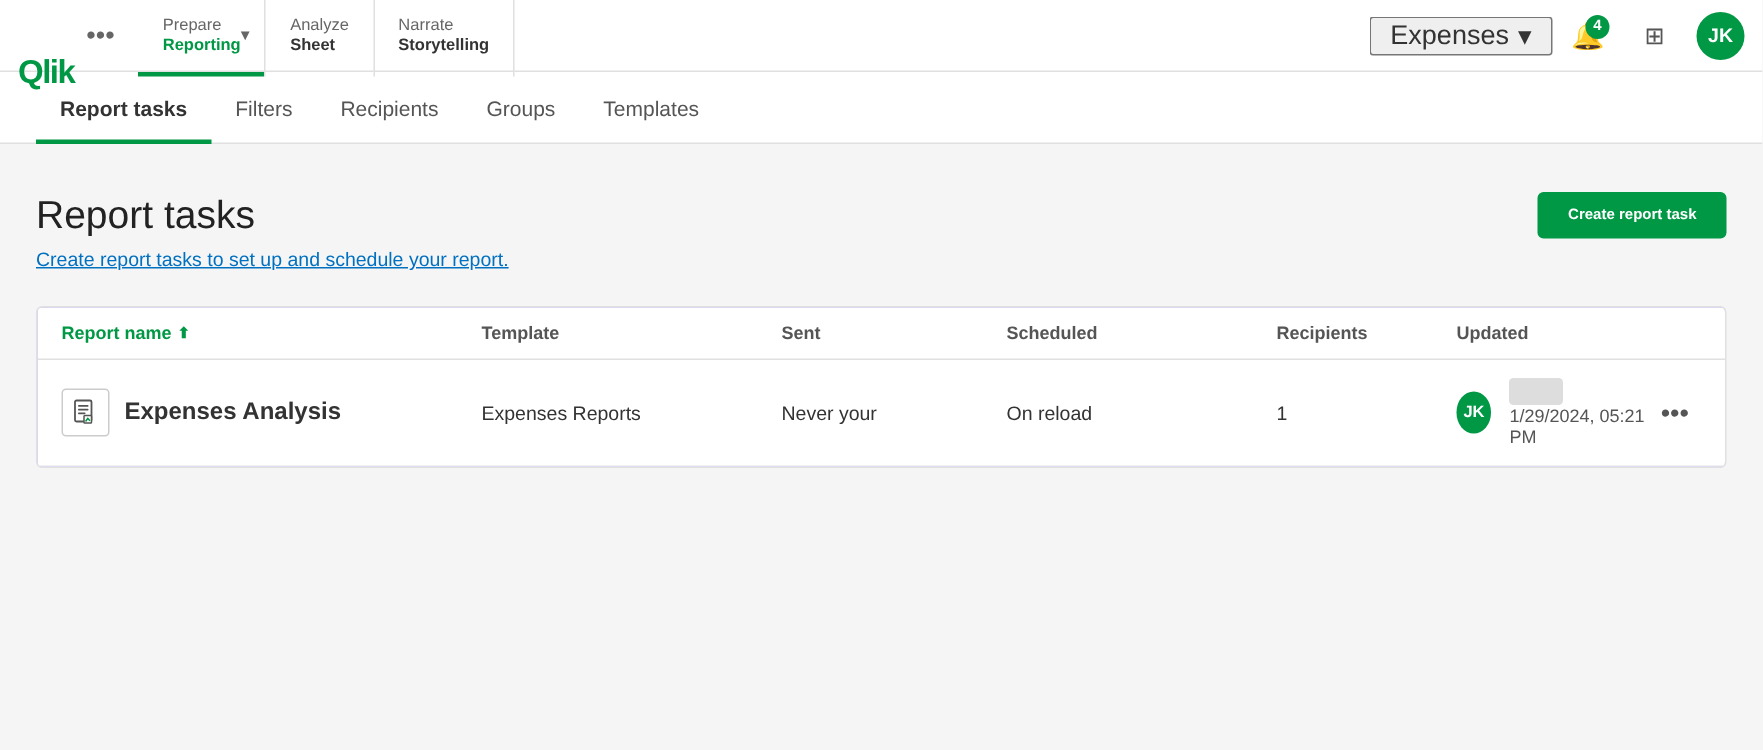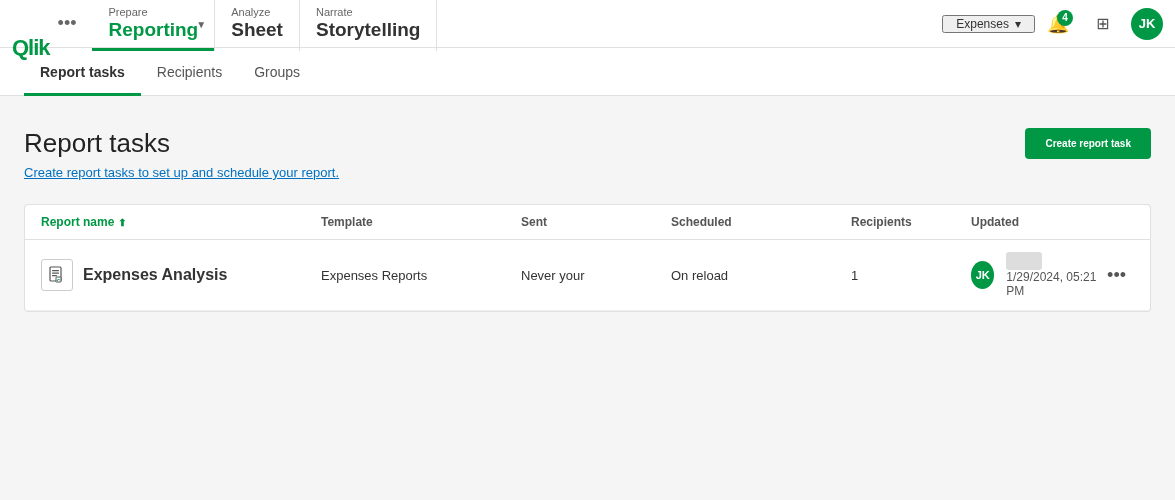--- a/index.html
+++ b/index.html
@@ -44,21 +44,21 @@
       position: relative;
       border-right: 1px solid #e0e0e0;
     }
     .nav-section:first-of-type { border-left: 1px solid #e0e0e0; }
     .nav-section .section-label {
       font-size: 11px;
       color: #666;
       line-height: 1.2;
     }
     .nav-section .section-title {
-      font-size: 19px;
+      font-size: 11px;
       font-weight: 600;
       color: #333;
     }
     .nav-section.active .section-title {
       color: #009845;
     }
     .nav-section.active::after {
       content: '';
       position: absolute;
       bottom: 0;
@@ -69,21 +69,21 @@
     }
     .nav-arrow {
       font-size: 10px;
       color: #666;
     }
     .nav-spacer { flex: 1; }
     .app-name-btn {
       display: flex;
       align-items: center;
       gap: 6px;
-      font-size: 12px;
+      font-size: 18px;
       font-weight: 500;
       color: #333;
       cursor: pointer;
       padding: 0 12px;
     }
     .top-nav-actions {
       display: flex;
       align-items: center;
       gap: 12px;
       margin-left: 8px;
@@ -362,24 +362,30 @@
     </div>
     <div class="avatar">JK</div>
   </div>
 </nav>
 
 <nav class="sub-nav">
   <div class="sub-nav-tab active">
     <span>Report tasks</span>
   </div>
   <div class="sub-nav-tab">
+    <span>Filters</span>
+  </div>
+  <div class="sub-nav-tab">
     <span>Recipients</span>
   </div>
   <div class="sub-nav-tab">
     <span>Groups</span>
+  </div>
+  <div class="sub-nav-tab">
+    <span>Templates</span>
   </div>
 </nav>
 
 <main class="main-content">
   <div class="page-header">
     <div>
       <h1 class="page-title">Report tasks</h1>
       <p class="page-subtitle">Create report tasks to set up and schedule your report.</p>
     </div>
     <button class="create-btn">Create report task</button>

